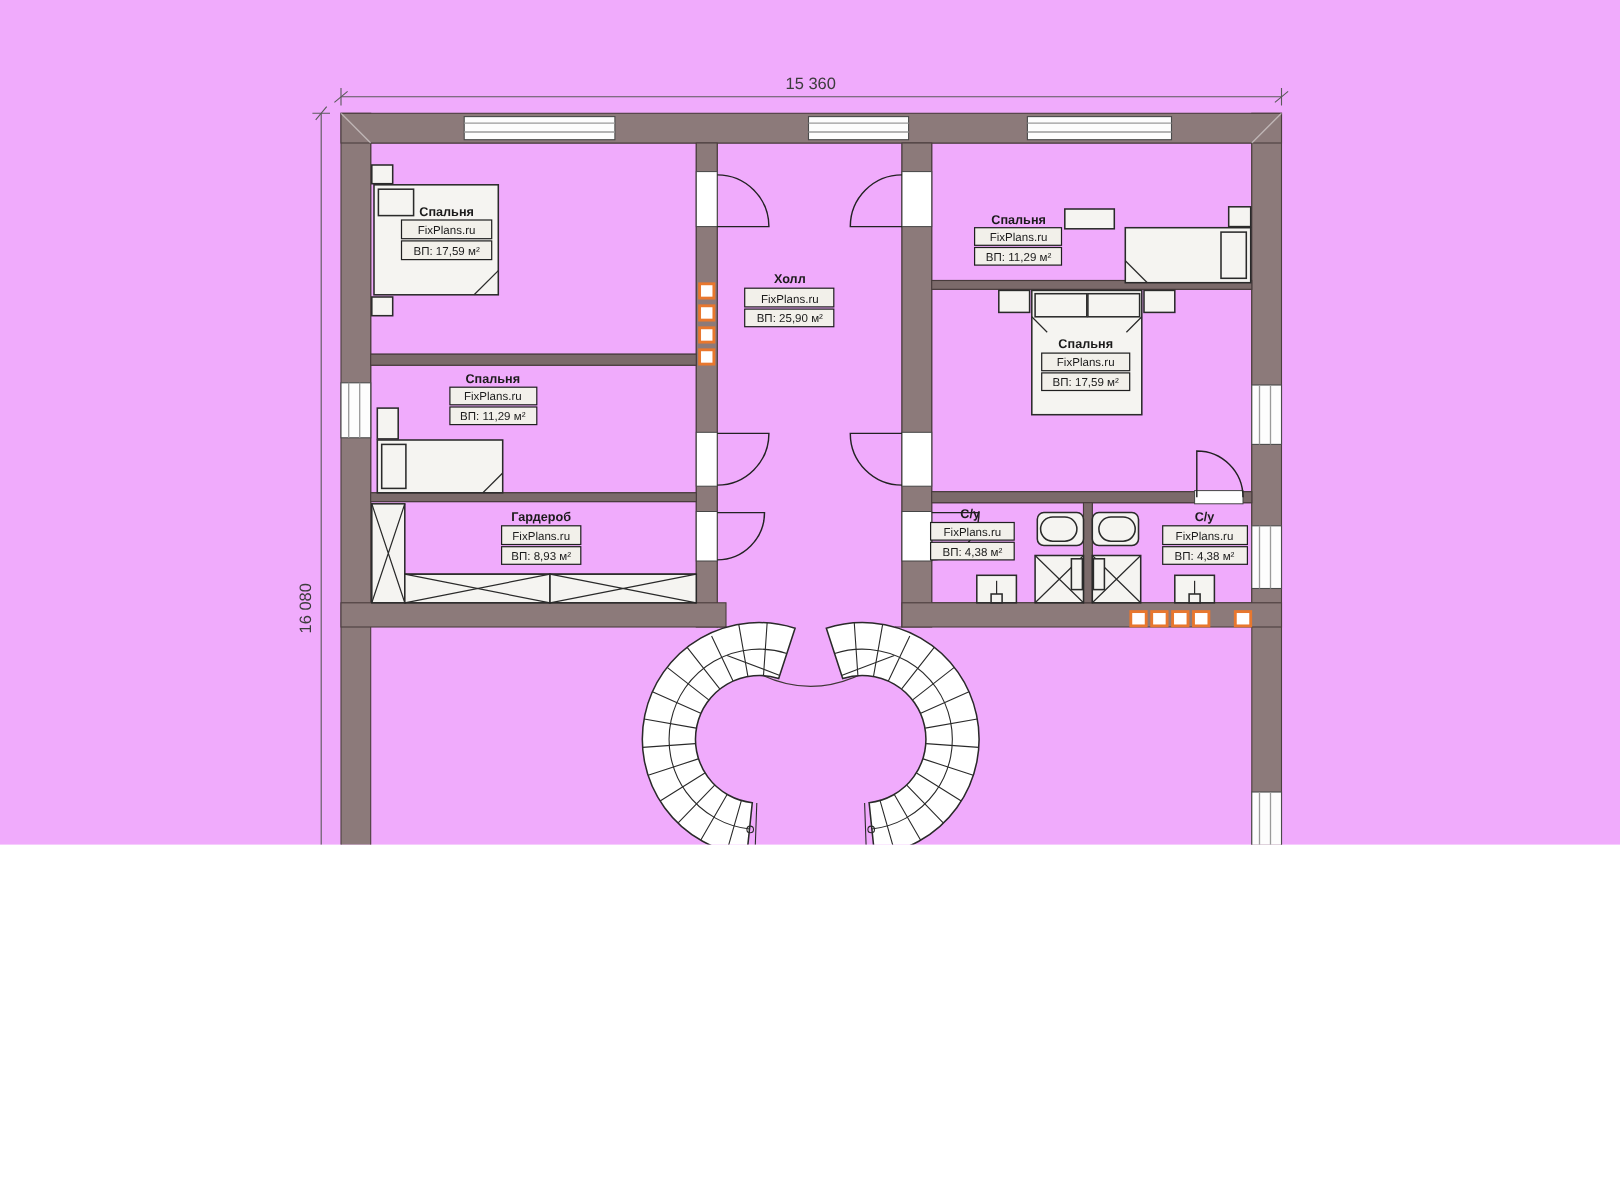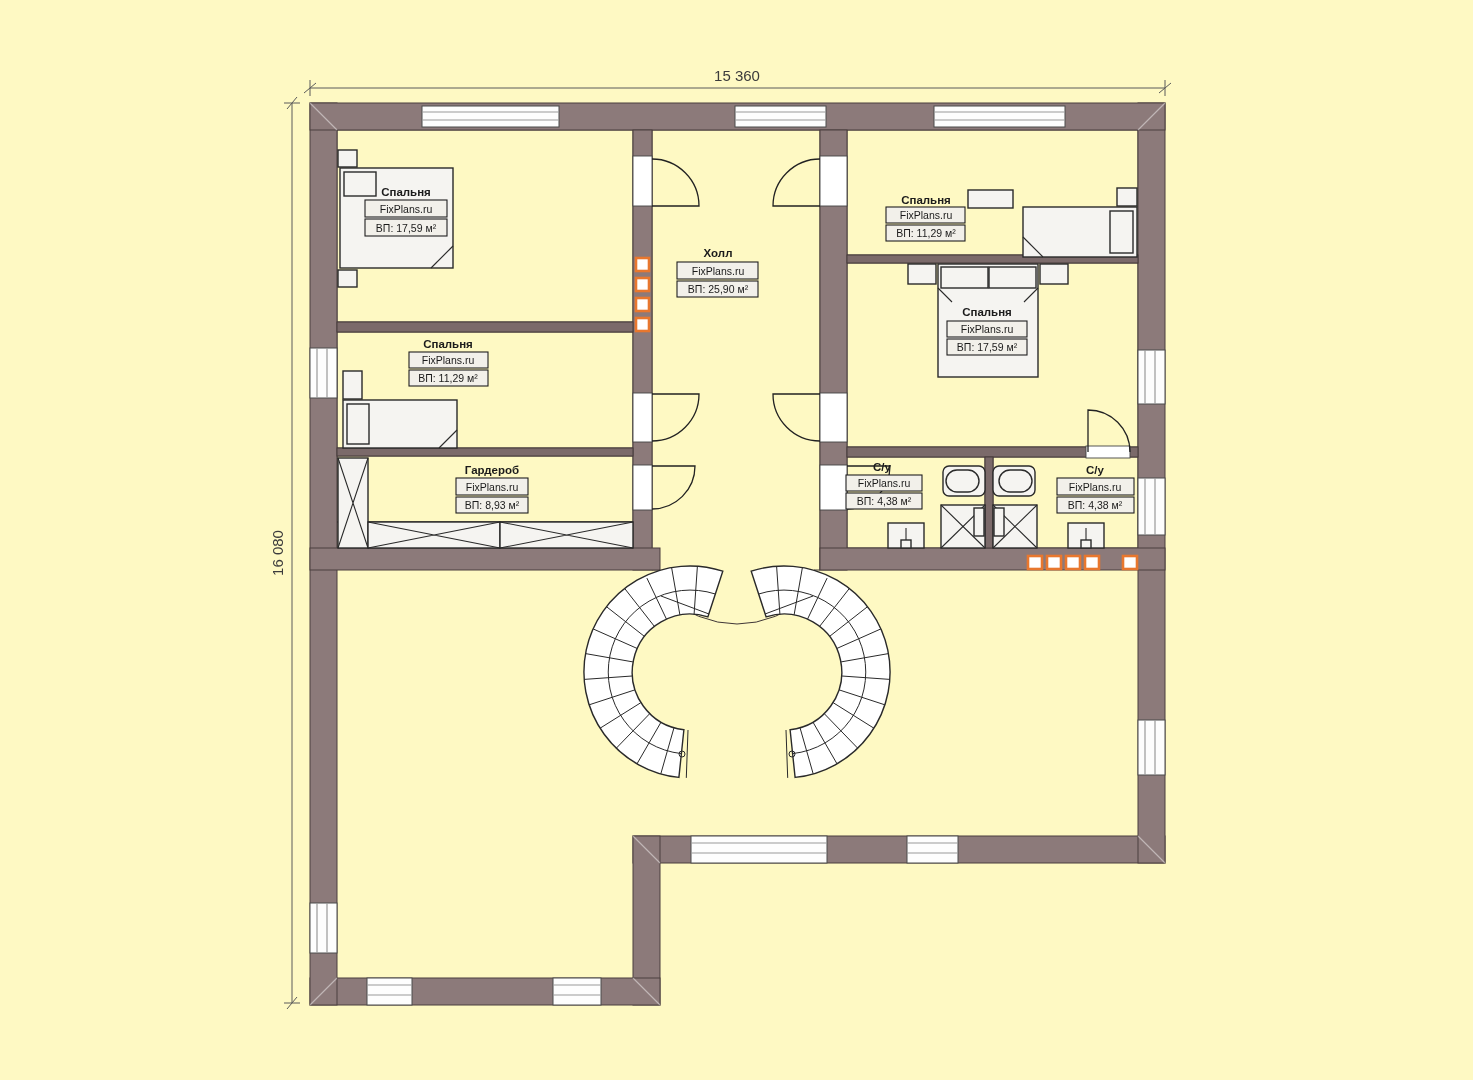--- a/index.html
+++ b/index.html
@@ -1,16 +1,16 @@
 <!DOCTYPE html>
 <html><head>
 <meta charset="utf-8">
 <style>
   html,body{margin:0;padding:0;background:#ffffff;}
-  .stage{position:relative;width:1473px;height:1080px;background:#fef9c3;overflow:hidden;}
+  .stage{position:relative;width:1473px;height:768px;background:#f0abfc;overflow:hidden;}
   svg{display:block;}
   text{font-family:"Liberation Sans", sans-serif; fill:#1b1b1b;}
   .dimtext{font-size:15px; fill:#3c3c3c;}
   .rname{font-size:11.5px; font-weight:bold;}
   .rbox{font-size:10.5px;}
   .lblbox{fill:#f2f0ea; stroke:#1f1f1f; stroke-width:1.1;}
   .wall{fill:#8c7a7a; stroke:#4b3e3e; stroke-width:1;}
   .wallthin{fill:#7b6a6a; stroke:#473b3b; stroke-width:1;}
   .floorline{stroke:#3f3636; stroke-width:1; fill:none;}
   .furn{fill:#f5f4f1; stroke:#2a2a2a; stroke-width:1.4;}

